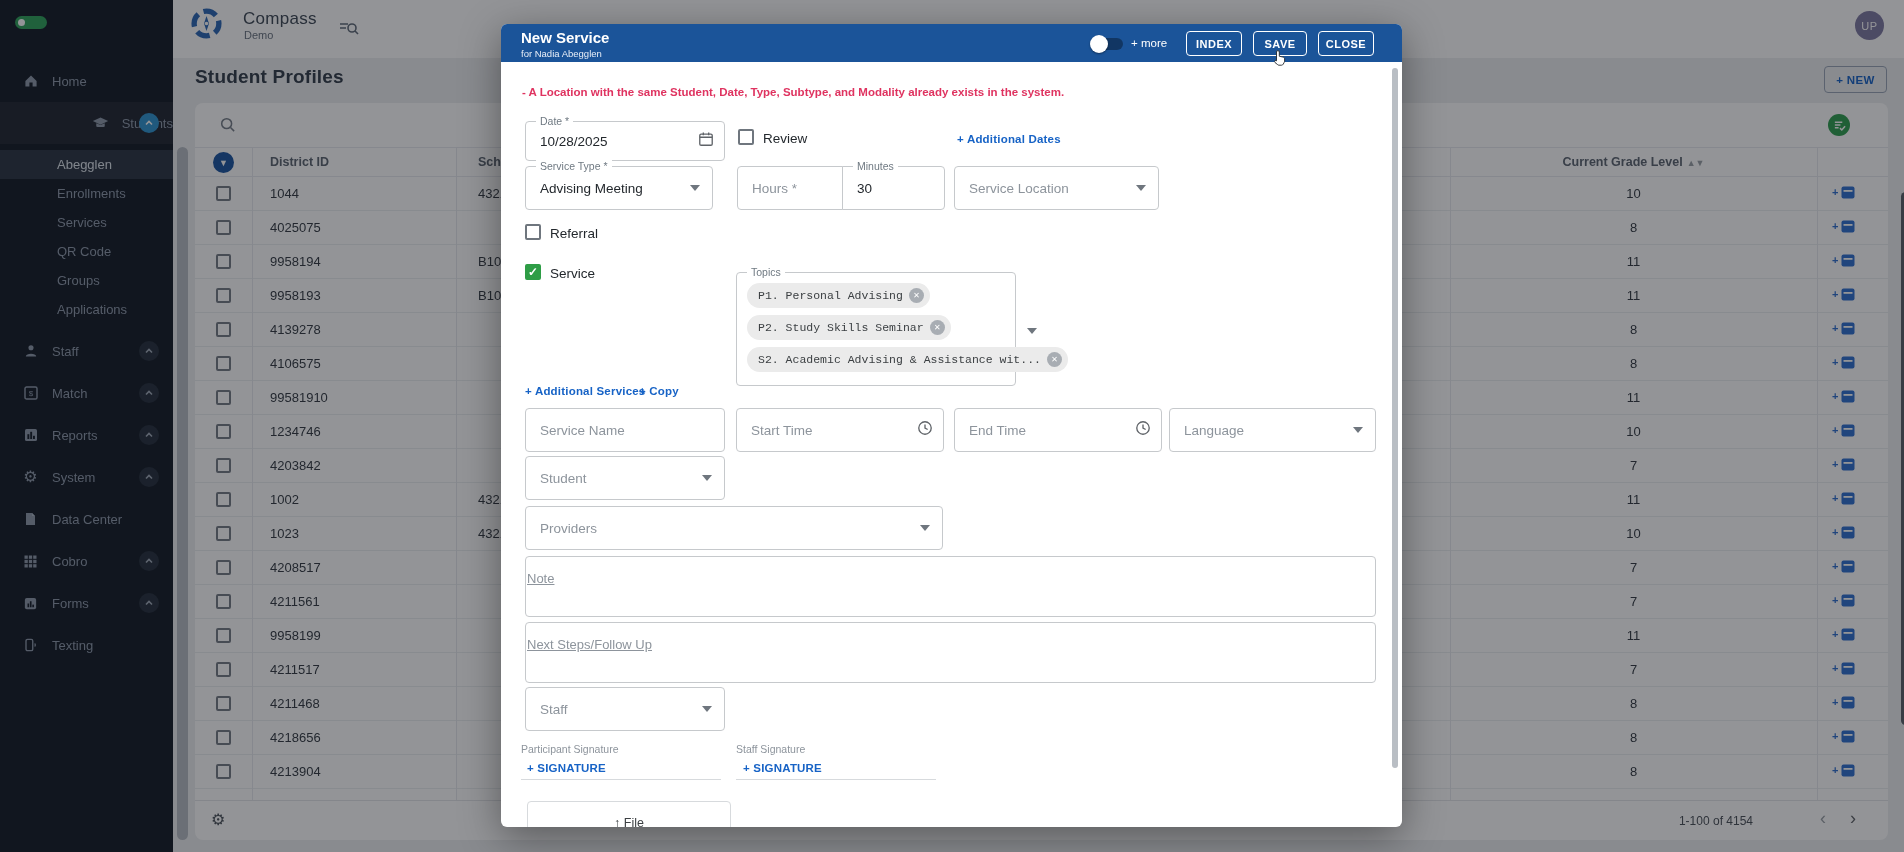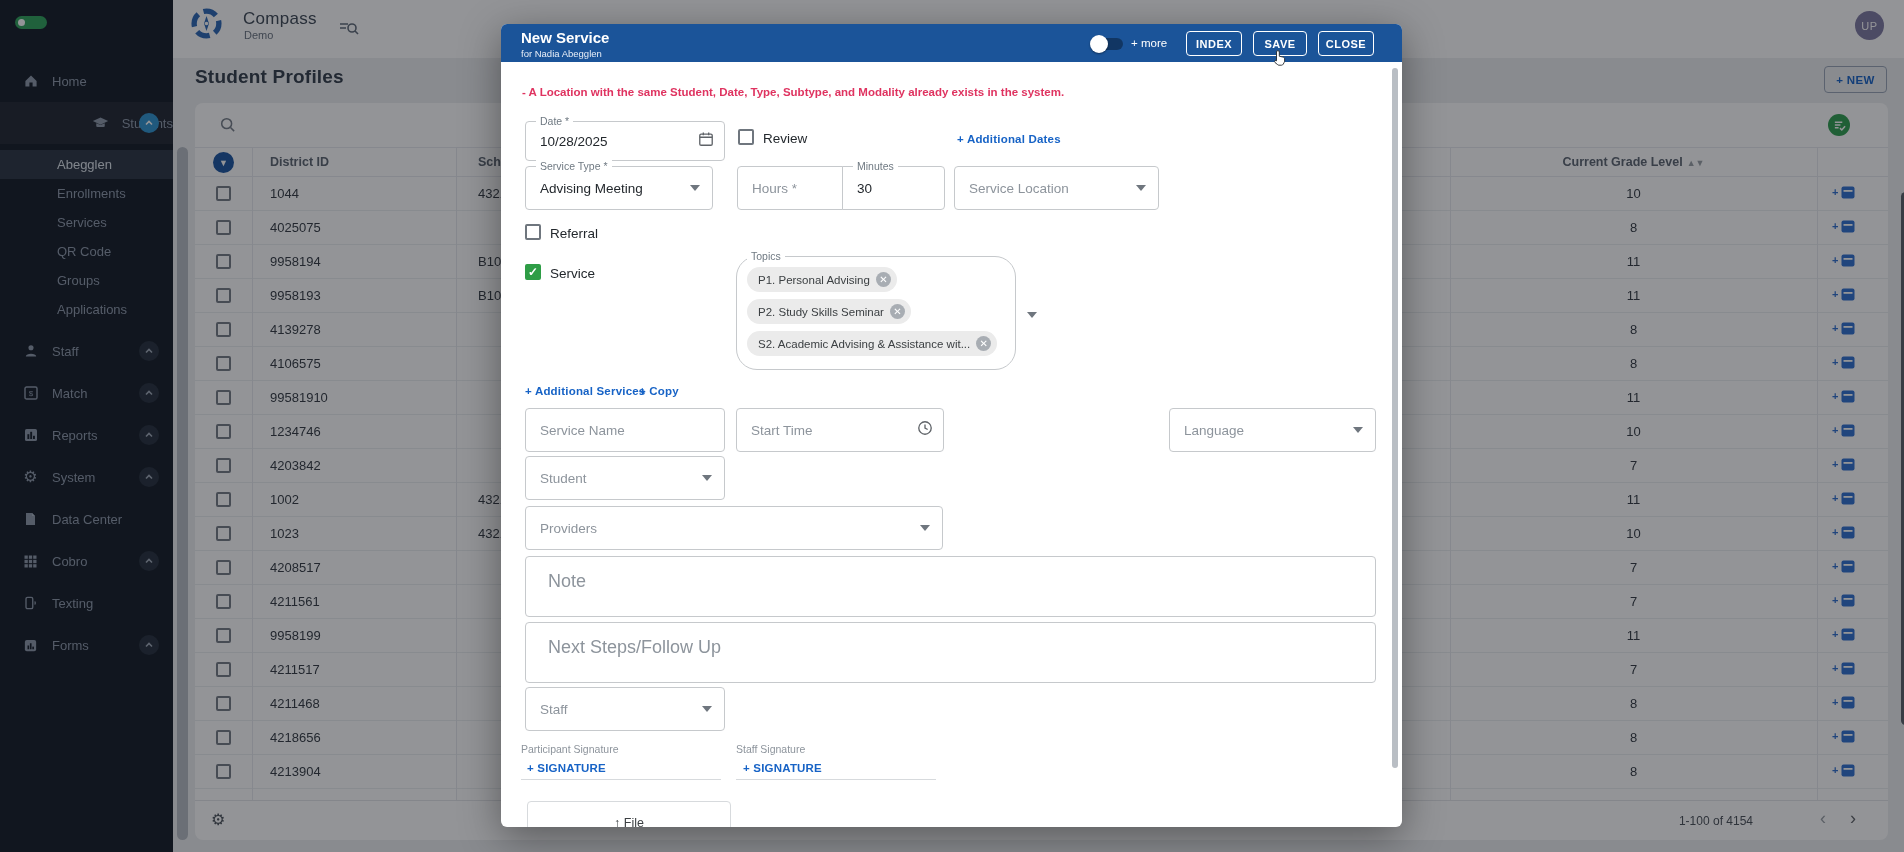--- a/index.html
+++ b/index.html
@@ -78,31 +78,31 @@
   .btn-save  { left:752px; width:54px; }
   .btn-close { left:817px; width:56px; }
   .cursor-hand { position:absolute; left:770px; top:25px; z-index:60; }
 
   .warning { position:absolute; left:21px; top:62px; font-size:11.5px; font-weight:600; color:#df3360; }
 
   .mfield { position:absolute; border:1px solid #c6c9cc; border-radius:4px; background:#fff; }
   .flabel { position:absolute; top:-7px; left:10px; font-size:10.5px; color:#6f7982; background:#fff; padding:0 4px; white-space:nowrap; }
   .fvalue { position:absolute; left:14px; top:50%; transform:translateY(-50%); font-size:13.5px; color:#23282d; white-space:nowrap; }
   .fph { position:absolute; left:14px; top:50%; transform:translateY(-50%); font-size:13.5px; color:#8d949c; white-space:nowrap; }
-  .fph-top { position:absolute; left:22px; top:14px; font-size:18px; color:#8d949c; }
+  .fph-top { position:absolute; left:1px; top:14px; font-size:13px; color:#8d949c;text-decoration:underline; }
   .dd-arrow { position:absolute; right:12px; top:50%; margin-top:-3px; width:0; height:0; border-left:5px solid transparent; border-right:5px solid transparent; border-top:6px solid #6f767e; }
   .ficon { position:absolute; right:10px; top:50%; transform:translateY(-50%); }
 
   .cb { position:absolute; width:16px; height:16px; border:2px solid #6f767e; border-radius:2px; background:#fff; }
   .cb.checked { background:#2e9d46; border-color:#2e9d46; color:#fff; font-size:12px; font-weight:700; display:flex; align-items:center; justify-content:center; }
   .cb-label { position:absolute; font-size:13.5px; color:#23282d; }
 
   .blue-link { position:absolute; font-size:11.5px; font-weight:700; color:#1763c6; letter-spacing:.2px; cursor:pointer; white-space:nowrap; }
 
-  .chips { position:absolute; left:10px; top:10px; display:flex; flex-direction:column; align-items:flex-start; gap:7px; }
+  .chips { position:absolute; left:10px; top:10px; display:flex; flex-direction:column; align-items:flex-start; gap:7px;font-family:Liberation Mono, monospace; }
   .chip { display:flex; align-items:center; background:#ebebeb; border-radius:13px; height:25px; padding:0 6px 0 11px; font-size:11.5px; color:#3c4043; white-space:nowrap; }
   .chip .x { margin-left:6px; width:15px; height:15px; border-radius:50%; background:#a8adb3; color:#fff; font-size:10px; line-height:15px; text-align:center; }
 
   .sig-label { position:absolute; font-size:10.5px; color:#8d949c; }
   .sig-line { position:absolute; width:200px; border-bottom:1px solid #d7dadd; }
   .file-box { position:absolute; left:26px; top:777px; width:204px; height:60px; border:1px solid #d7dadd; border-radius:4px; text-align:center; font-size:12.5px; color:#3c4043; padding-top:14px; }
   .modal-scroll { position:absolute; left:891px; top:44px; width:6px; height:700px; background:#b9bec4; border-radius:3px; }
 </style>
 </head>
 <body>
@@ -236,42 +236,42 @@
           </span>
         <span>Cobro</span>
         <span class="chev-circle">
             <svg width="10" height="10" viewBox="0 0 10 10">
               <path d="M2 6.5 L5 3.5 L8 6.5" stroke="#9fa9b8" stroke-width="1.6" fill="none"></path>
             </svg>
           </span>
       </div>
       <div class="side-item">
         <span class="sicon">
-            <svg width="15" height="16" viewBox="0 0 20 20">
-              <rect x="4" y="2.5" width="9" height="15" rx="2" fill="none" stroke="#8e99aa" stroke-width="1.8"></rect>
-              <path d="M15.5 8 q2 2 0 4" stroke="#8e99aa" stroke-width="1.5" fill="none"></path>
-            </svg>
-          </span>
-        <span>Texting</span>
-      </div>
-      <div class="side-item">
-        <span class="sicon">
             <svg width="15" height="15" viewBox="0 0 20 20">
               <rect x="2.5" y="2.5" width="15" height="15" rx="2.5" fill="#8e99aa"></rect>
               <rect x="6" y="10" width="2.2" height="5" fill="#131b26"></rect>
               <rect x="9.2" y="7" width="2.2" height="8" fill="#131b26"></rect>
               <rect x="12.4" y="11.5" width="2.2" height="3.5" fill="#131b26"></rect>
             </svg>
           </span>
         <span>Forms</span>
         <span class="chev-circle">
             <svg width="10" height="10" viewBox="0 0 10 10">
               <path d="M2 6.5 L5 3.5 L8 6.5" stroke="#9fa9b8" stroke-width="1.6" fill="none"></path>
             </svg>
           </span>
+      </div>
+      <div class="side-item">
+        <span class="sicon">
+            <svg width="15" height="16" viewBox="0 0 20 20">
+              <rect x="4" y="2.5" width="9" height="15" rx="2" fill="none" stroke="#8e99aa" stroke-width="1.8"></rect>
+              <path d="M15.5 8 q2 2 0 4" stroke="#8e99aa" stroke-width="1.5" fill="none"></path>
+            </svg>
+          </span>
+        <span>Texting</span>
       </div>
     </div>
   </div>
 
   <div class="header">
     <div class="logo">
       <svg width="33" height="33" viewBox="0 0 40 40">
         <circle cx="20" cy="20" r="15" fill="none" stroke="#2a66b5" stroke-width="6.5" stroke-dasharray="16.5 7" stroke-dashoffset="4"></circle>
         <path d="M20 11 L23 20 L20 29 L17 20 Z" fill="#2a66b5"></path>
         <circle cx="20" cy="20" r="2.2" fill="#fff"></circle>
@@ -637,21 +637,21 @@
     <div class="mfield" style="left:453px; top:142px; width:205px; height:44px;">
       <span class="fph">Service Location</span>
       <span class="dd-arrow"></span>
     </div>
 
     <span class="cb" style="left:24px; top:200px;"></span>
     <span class="cb-label" style="left:49px; top:202px;">Referral</span>
     <span class="cb checked" style="left:24px; top:240px;">✓</span>
     <span class="cb-label" style="left:49px; top:242px;">Service</span>
 
-    <div class="mfield" style="left:235px; top:232px; width:280px; height:114px;border-radius:21px;">
+    <div class="mfield" style="left:235px; top:248px; width:280px; height:114px;">
       <span class="flabel">Topics</span>
       <div class="chips">
 
           <span class="chip">
             <span>P1. Personal Advising</span>
             <span class="x">✕</span>
           </span>
 
           <span class="chip">
             <span>P2. Study Skills Seminar</span>
@@ -672,20 +672,27 @@
     <div class="mfield" style="left:24px; top:384px; width:200px; height:44px;">
       <span class="fph">Service Name</span>
     </div>
     <div class="mfield" style="left:235px; top:384px; width:208px; height:44px;">
       <span class="fph">Start Time</span>
       <span class="ficon"><svg width="16" height="16" viewBox="0 0 18 18">
             <circle cx="9" cy="9" r="7" fill="none" stroke="#5f6368" stroke-width="1.5"></circle>
             <path d="M9 5 v4.2 l3 1.5" stroke="#5f6368" stroke-width="1.5" fill="none"></path>
           </svg></span>
     </div>
+    <div class="mfield" style="left:453px; top:384px; width:208px; height:44px;">
+      <span class="fph">End Time</span>
+      <span class="ficon"><svg width="16" height="16" viewBox="0 0 18 18">
+            <circle cx="9" cy="9" r="7" fill="none" stroke="#5f6368" stroke-width="1.5"></circle>
+            <path d="M9 5 v4.2 l3 1.5" stroke="#5f6368" stroke-width="1.5" fill="none"></path>
+          </svg></span>
+    </div>
     <div class="mfield" style="left:668px; top:384px; width:207px; height:44px;">
       <span class="fph">Language</span>
       <span class="dd-arrow"></span>
     </div>
 
     <div class="mfield" style="left:24px; top:432px; width:200px; height:44px;">
       <span class="fph">Student</span>
       <span class="dd-arrow"></span>
     </div>
     <div class="mfield" style="left:24px; top:482px; width:418px; height:44px;">

